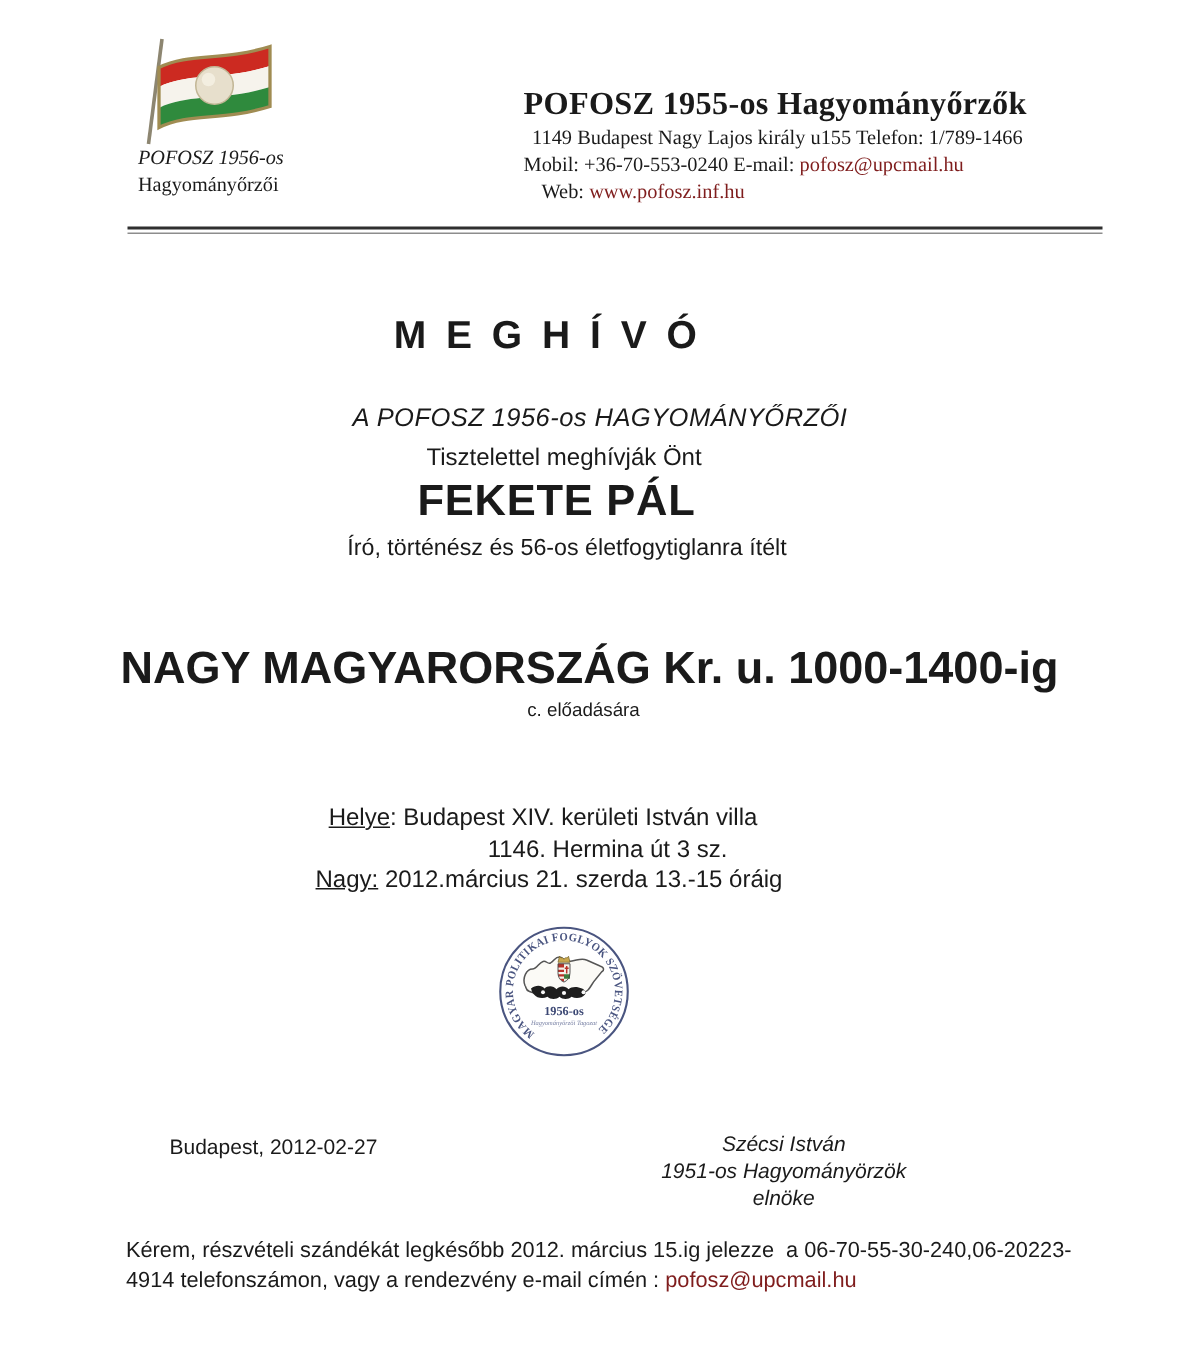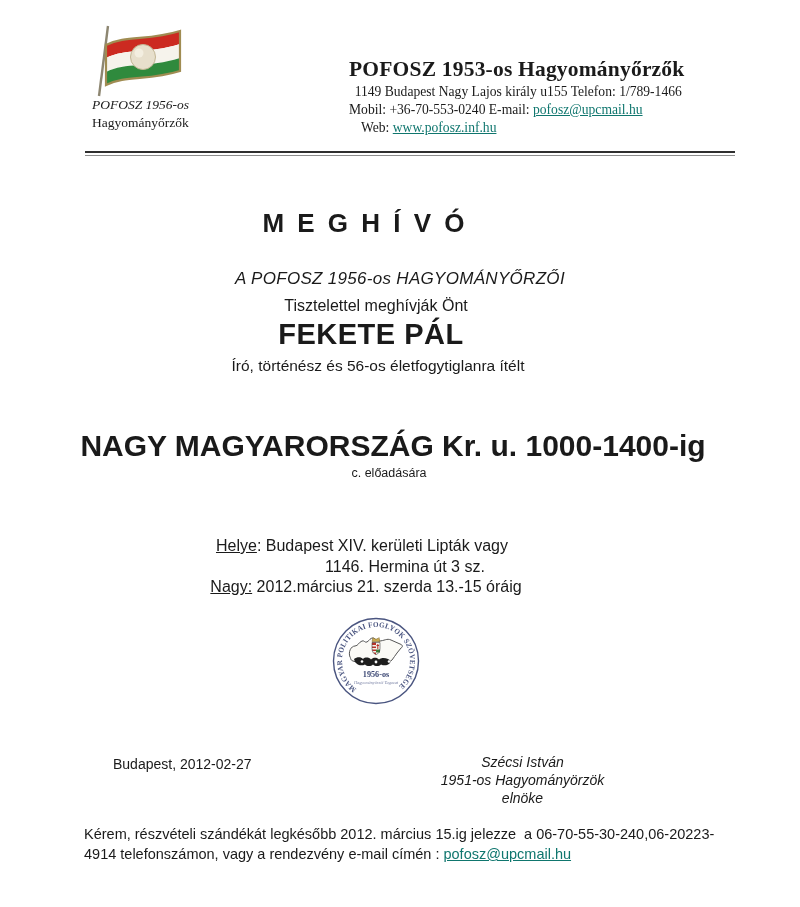--- a/index.html
+++ b/index.html
@@ -1,19 +1,19 @@
 <!DOCTYPE html>
 <html><head>
 <meta charset="utf-8">
 <style>
   html,body{margin:0;padding:0;background:#fff;}
   .page{position:relative;width:800px;height:907px;background:#ffffff;overflow:hidden;
         color:#1a1a1a;font-family:"Liberation Sans",sans-serif;}
   .abs{position:absolute;}
-  .link{color:#0f766e;text-decoration:underline;cursor:pointer;}
+  .link{color:#7f1d1d;cursor:pointer;}
   .cline{position:absolute;left:0;width:800px;text-align:center;white-space:pre;}
 
   #logo-pin{left:88px;top:12px;}
   #logo-cap1{left:92px;top:97px;font-family:"Liberation Serif",serif;
              font-style:italic;font-weight:normal;font-size:13.5px;}
   #logo-cap2{left:92px;top:115px;font-family:"Liberation Serif",serif;font-size:13.5px;}
 
   #letterhead{left:349px;top:57px;font-family:"Liberation Serif",serif;}
   #letterhead .org{font-size:21.5px;font-weight:bold;letter-spacing:.2px;}
   #letterhead .hl{font-size:13.6px;line-height:17px;margin-top:1px;white-space:pre;}
@@ -51,40 +51,40 @@
   <svg id="logo-pin" class="abs" width="104" height="88" viewBox="0 0 104 88">
     <line x1="20" y1="14" x2="11" y2="84" stroke="#8d8671" stroke-width="2.4"></line>
     <path d="M18,33 C38,23 60,29 92,19 L92,32 C60,42 38,36 18,46 Z" fill="#cc2a21"></path>
     <path d="M18,46 C38,36 60,42 92,32 L92,46 C60,56 38,50 18,60 Z" fill="#f6f3ec"></path>
     <path d="M18,60 C38,50 60,56 92,46 L92,59 C60,69 38,63 18,73 Z" fill="#2f8a3d"></path>
     <path d="M18,33 C38,23 60,29 92,19 L92,59 C60,69 38,63 18,73 Z" fill="none" stroke="#a08c52" stroke-width="2.2"></path>
     <circle cx="55" cy="45" r="12.5" fill="#e7dfcc" stroke="#c2b695" stroke-width="1"></circle>
     <circle cx="51" cy="41" r="4.5" fill="#f3eee0"></circle>
   </svg>
   <div id="logo-cap1" class="abs">POFOSZ 1956-os</div>
-  <div id="logo-cap2" class="abs">Hagyományőrzők</div>
+  <div id="logo-cap2" class="abs">Hagyományőrzői</div>
 
   <div id="letterhead" class="abs">
-    <div class="org">POFOSZ 1953-os Hagyományőrzők</div>
+    <div class="org">POFOSZ 1955-os Hagyományőrzők</div>
     <div class="hl i1">1149 Budapest Nagy Lajos király u155 Telefon: 1/789-1466</div>
     <div class="hl"><span>Mobil: +36-70-553-0240 E-mail: </span><a class="link">pofosz@upcmail.hu</a></div>
     <div class="hl i3"><span>Web: </span><a class="link">www.pofosz.inf.hu</a></div>
   </div>
 
   <div id="divider" class="abs"></div>
 
   <div class="cline h-meghivo">M E G H Í V Ó</div>
   <div class="cline h-org">A POFOSZ 1956-os HAGYOMÁNYŐRZŐI</div>
   <div class="cline h-invite">Tisztelettel meghívják Önt</div>
   <div class="cline h-speaker">FEKETE PÁL</div>
   <div class="cline h-bio">Író, történész és 56-os életfogytiglanra ítélt</div>
   <div class="cline h-title">NAGY MAGYARORSZÁG Kr. u. 1000-1400-ig</div>
   <div class="cline h-sub">c. előadására</div>
 
-  <div class="cline d-place"><span class="ul">Helye</span><span>: Budapest XIV. kerületi Lipták vagy</span></div>
+  <div class="cline d-place"><span class="ul">Helye</span><span>: Budapest XIV. kerületi István villa</span></div>
   <div class="cline d-place2">1146. Hermina út 3 sz.</div>
   <div class="cline d-time"><span class="ul">Nagy:</span><span> 2012.március 21. szerda 13.-15 óráig</span></div>
 
   <svg id="seal" class="abs" width="90" height="90" viewBox="0 0 90 90">
     <circle cx="45" cy="45" r="42.5" fill="#ffffff" stroke="#4a5580" stroke-width="1.4"></circle>
     <defs>
       <path id="ringPath" d="M 25.5,72.8 A 34,34 0 1 1 64.5,72.8"></path>
     </defs>
     <text font-family="Liberation Serif, serif" font-size="7.6" font-weight="bold" fill="#4a5580" letter-spacing="0.3">
       <textPath href="#ringPath" textLength="168" lengthAdjust="spacingAndGlyphs">MAGYAR POLITIKAI FOGLYOK SZÖVETSÉGE</textPath>

